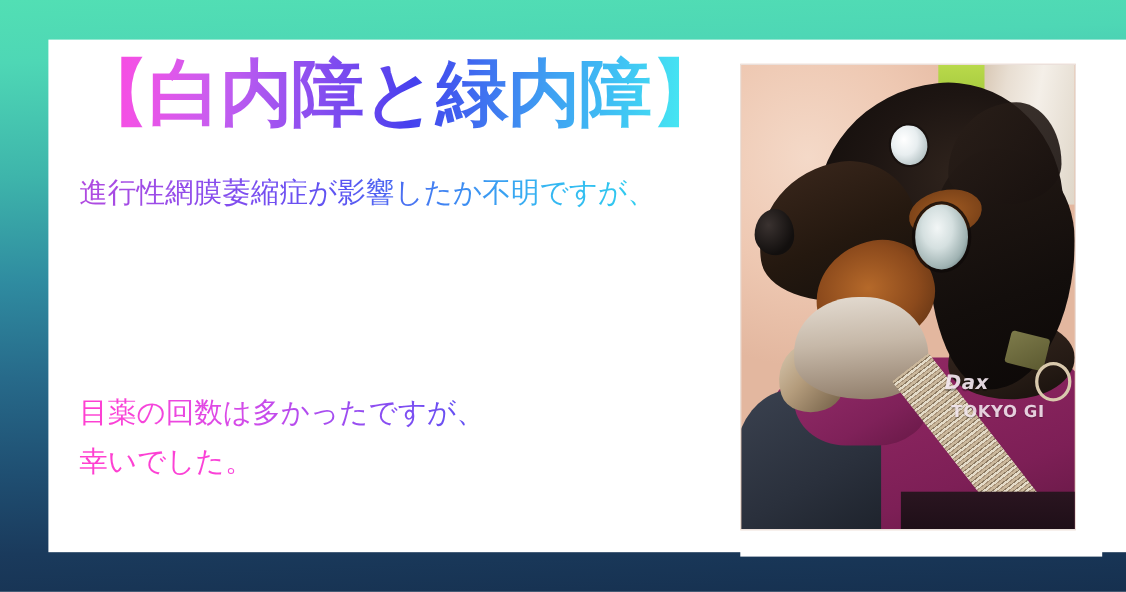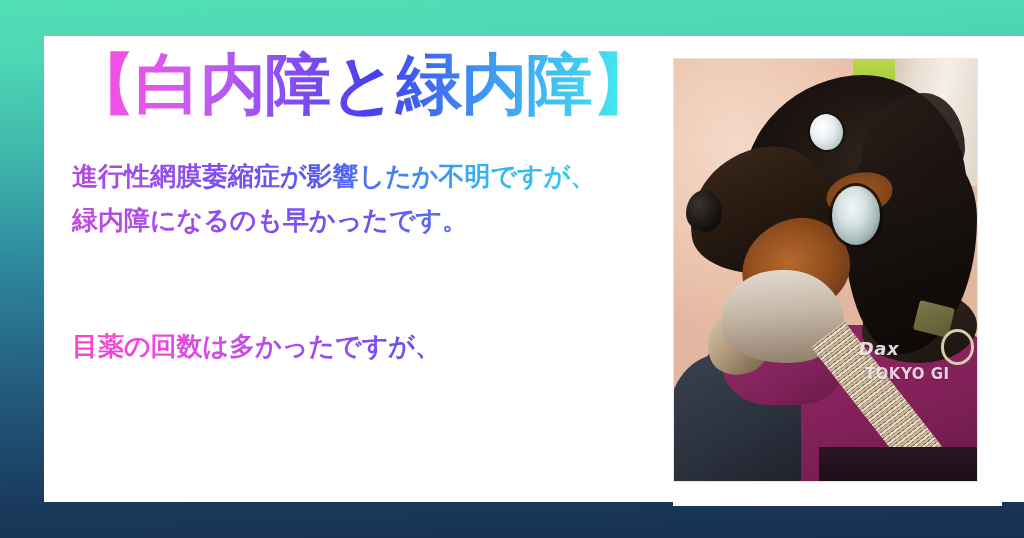--- a/index.html
+++ b/index.html
@@ -65,21 +65,21 @@
     -webkit-background-clip: text;
     background-clip: text;
     color: transparent;
     -webkit-text-fill-color: transparent;
   }
 
   .para {
     position: absolute;
     left: 10px;
     font-size: 26px;
-    font-weight: 700;
+    font-weight: 400;
     line-height: 44px;
     white-space: nowrap;
   }
 
   #para-1 { top: 118px; }
   #para-2 { top: 288px; }
 
   .line {
     display: block;
     height: 44px;
@@ -120,20 +120,21 @@
 
   
   #para-2 .line.m1 {
     background-image: linear-gradient(90deg,
         #ff3fd0 0%,
         #f545dc 18%,
         #d74ae8 38%,
         #a94cf0 60%,
         #7a4ef2 82%,
         #5a52f2 100%);
+    margin-top: 30px;
   }
   #para-2 .line.m2 {
     background-image: linear-gradient(90deg,
         #ff3fcf 0%,
         #f844da 14%,
         #e04ae6 28%,
         #bd4cee 44%,
         #944ef2 60%,
         #6f52f2 78%,
         #4f5cf2 100%);
@@ -326,25 +327,25 @@
 <div id="slide">
 
   <div id="card">
 
     <div id="text-col">
 
       <div id="title">【白内障と緑内障】</div>
 
       <div class="para" id="para-1">
         <span class="line l1">進行性網膜萎縮症が影響したか不明ですが、</span>
-        <span class="line l3">緑内障になるのも早かったです。</span>
       </div>
 
       <div class="para" id="para-2">
         <span class="line m1">目薬の回数は多かったですが、</span>
+        <span class="line m3">幸いでした。</span>
       </div>
 
     </div>
 
     <div id="photo-frame">
       <div id="photo">
 
         <div class="ph-layer" id="ph-wall"></div>
         <div class="ph-layer" id="ph-cabinet"></div>
         <div class="ph-layer" id="ph-green"></div>

